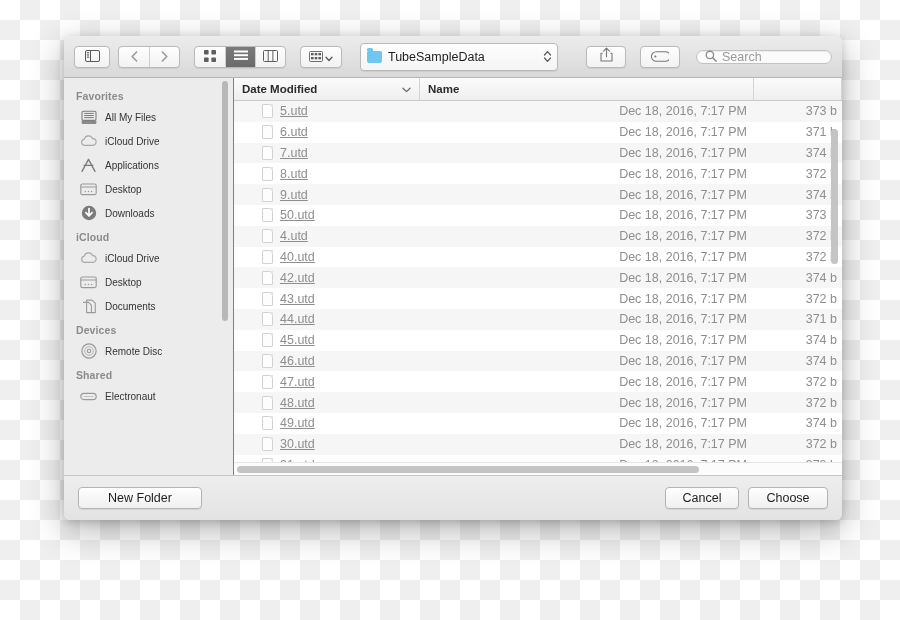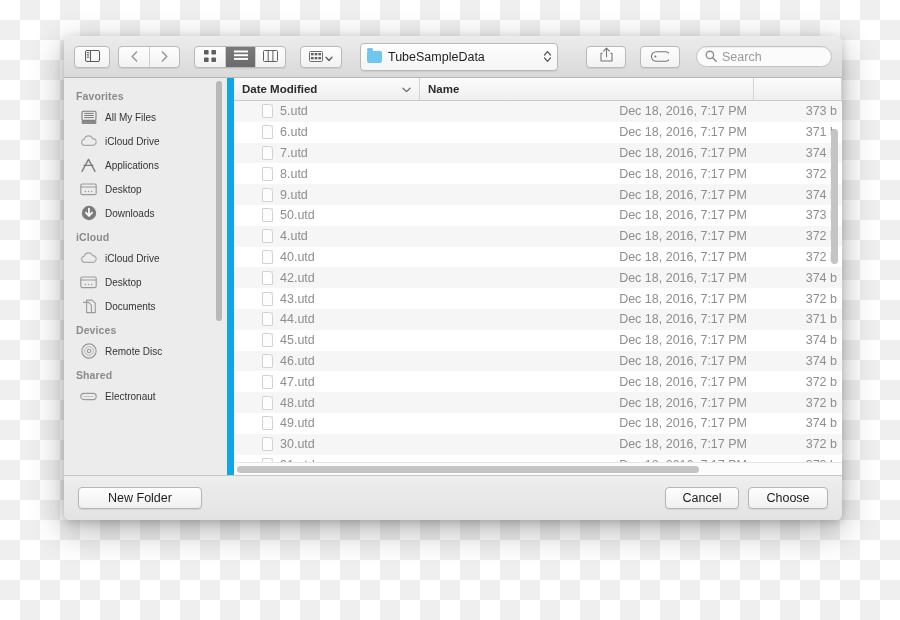--- a/index.html
+++ b/index.html
@@ -159,21 +159,21 @@
 
   .share-btn, .tag-btn {
     width: 40px;
     color: #777;
   }
   .tag-btn { margin-left: 6px; }
 
   .searchbox {
     margin-left: 8px;
     flex: 0 0 136px;
-    height: 21px;
+    height: 14px;
     border: 1px solid #c2c2c2;
     border-radius: 11px;
     background: #fbfbfb;
     box-shadow: 0 1px 1px rgba(0,0,0,0.06) inset;
     display: flex;
     align-items: center;
     padding: 0 8px;
     gap: 5px;
   }
   .search-ph {
@@ -185,21 +185,21 @@
   .body {
     flex: 1;
     display: flex;
     min-height: 0;
   }
 
   
   .sidebar {
     flex: 0 0 170px;
     background: #ececec;
-    border-right: 7px solid #0ea5e9;
+    border-right: 1px solid #0ea5e9;
     position: relative;
     overflow: hidden;
     padding-top: 6px;
   }
   .sb-head {
     font-size: 10.5px;
     font-weight: bold;
     color: #8b8b8b;
     padding: 6px 0 3px 12px;
     letter-spacing: 0.1px;
@@ -281,20 +281,21 @@
     color: #8e8e8e;
   }
   .row.alt { background: #f6f6f6; }
   .cell-name {
     flex: 0 0 334px;
     display: flex;
     align-items: center;
     gap: 7px;
     padding-left: 28px;
     overflow: hidden;
+    text-decoration: underline;
   }
   .doc-ico {
     width: 11px;
     height: 14px;
     flex: 0 0 11px;
     background: #fdfdfd;
     border: 1px solid #d2d2d2;
     border-radius: 1px;
     position: relative;
   }

